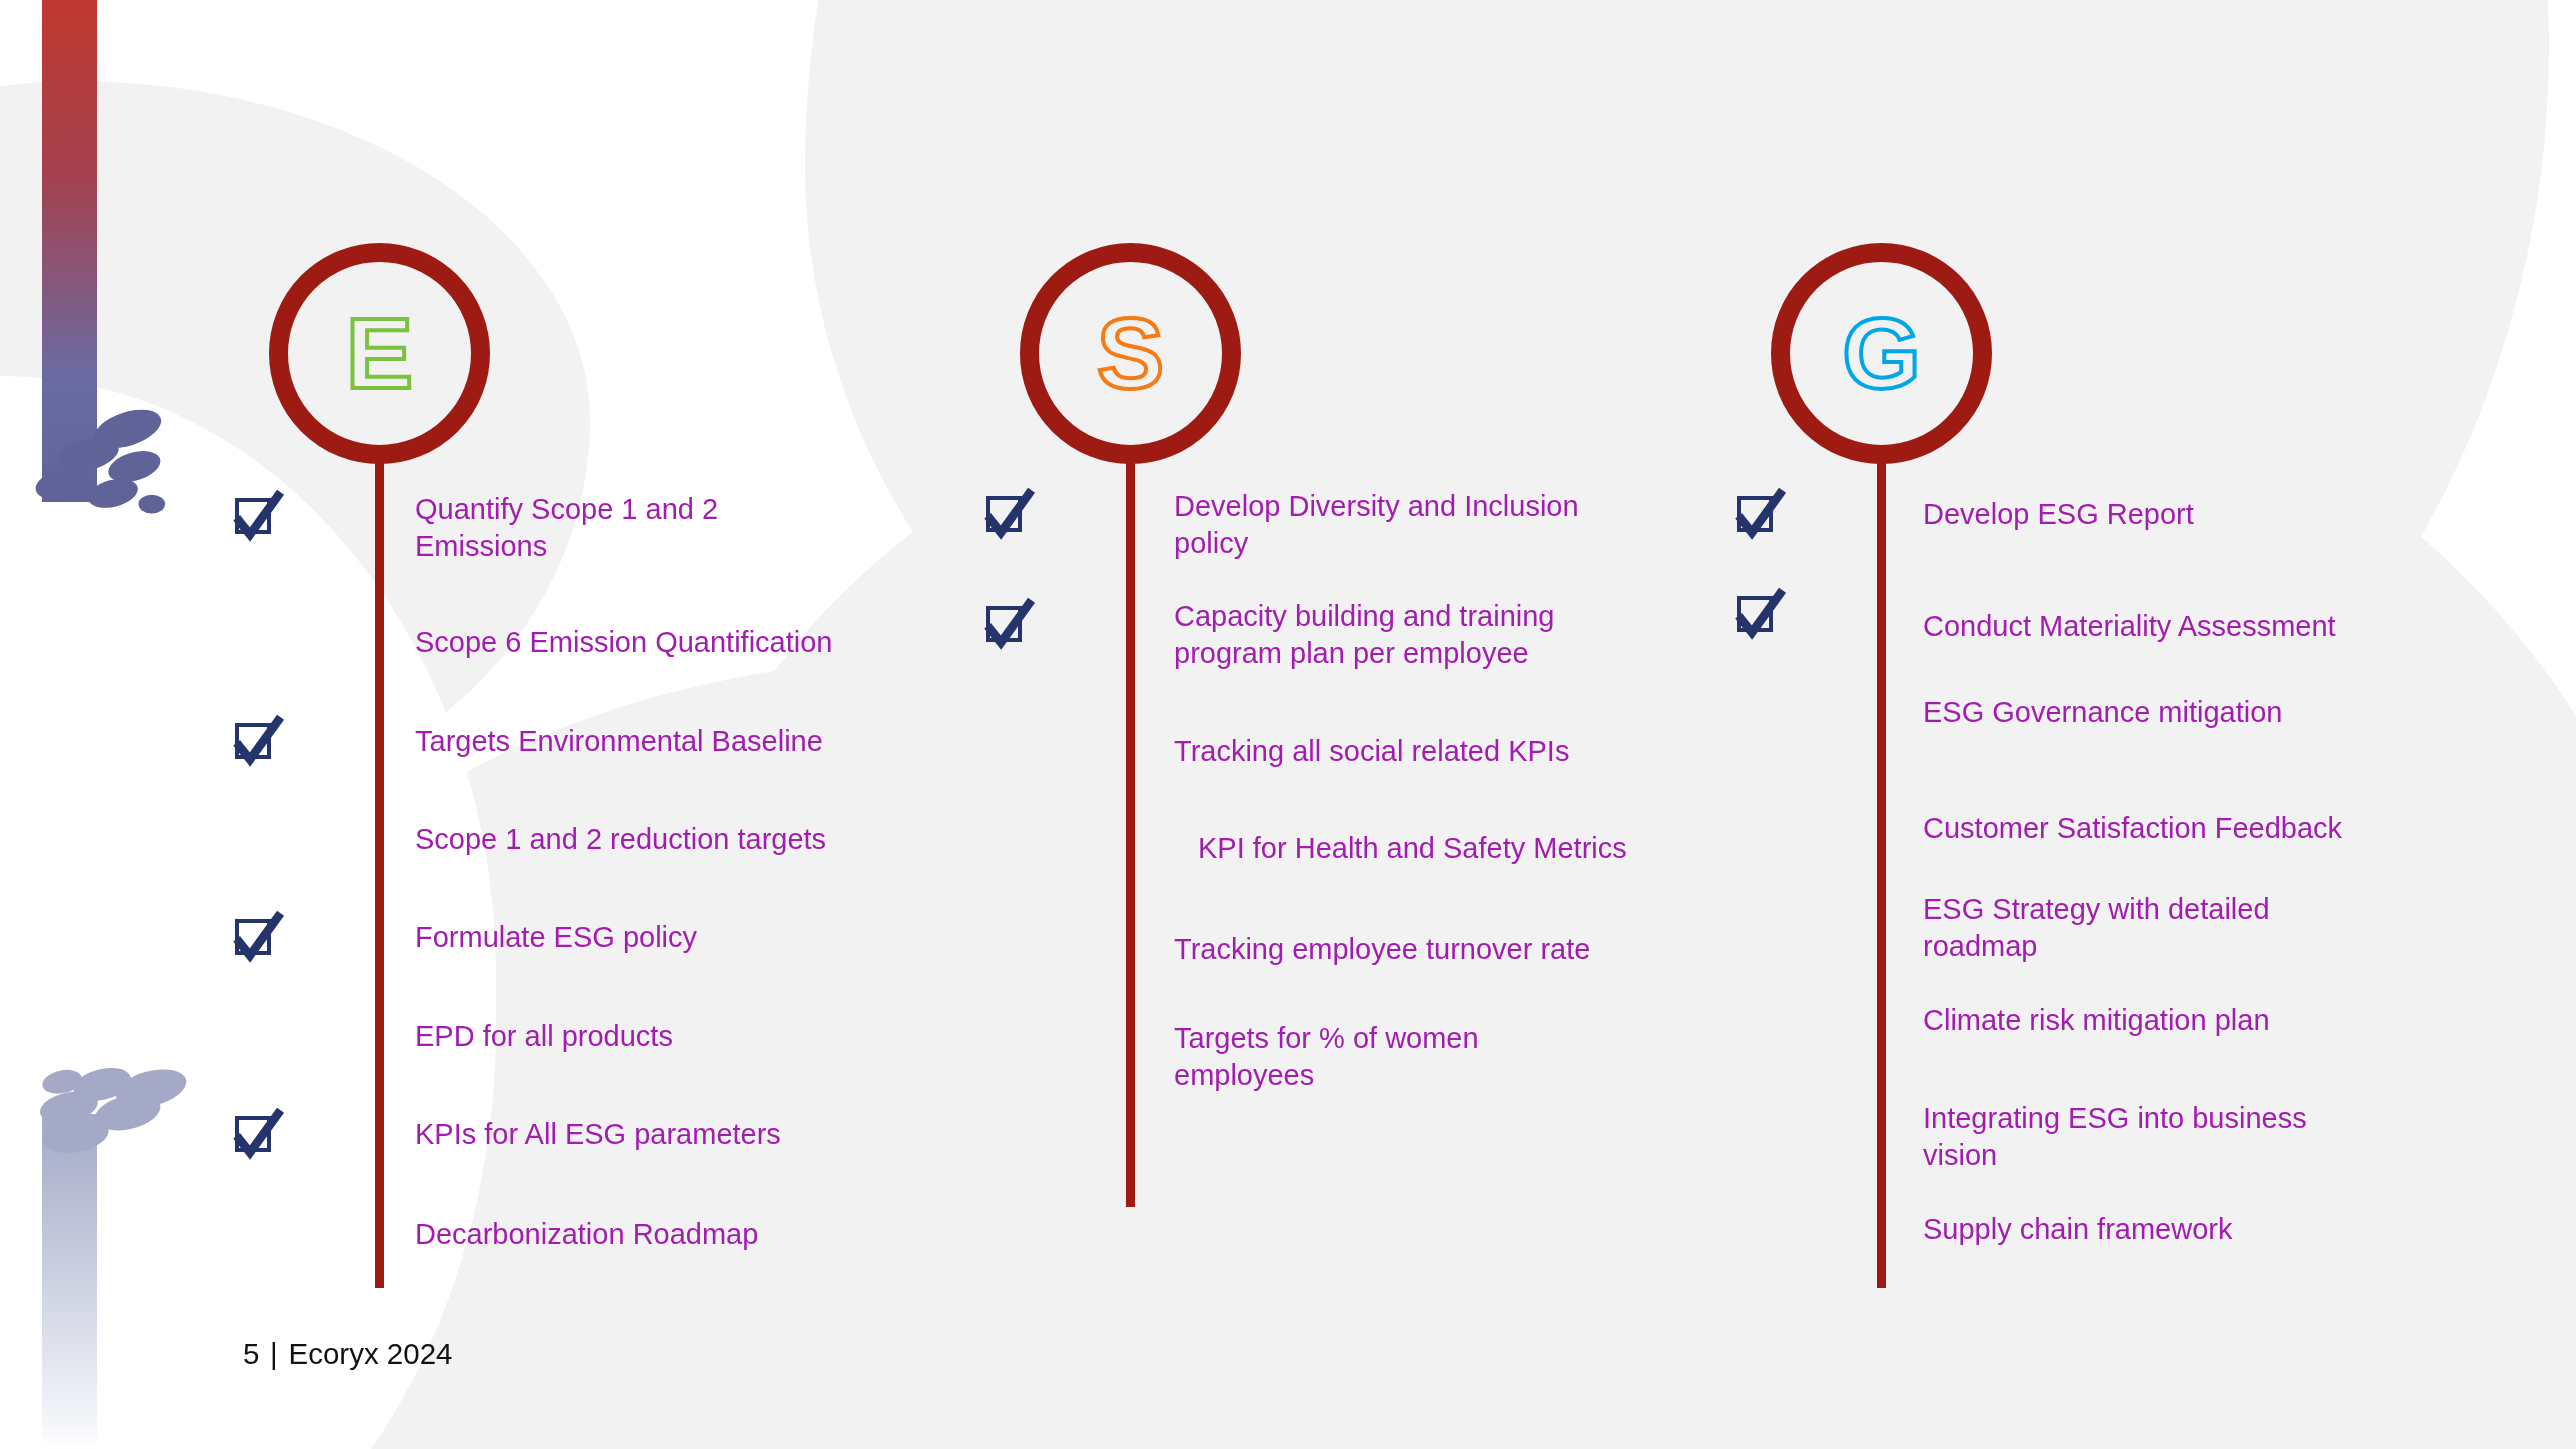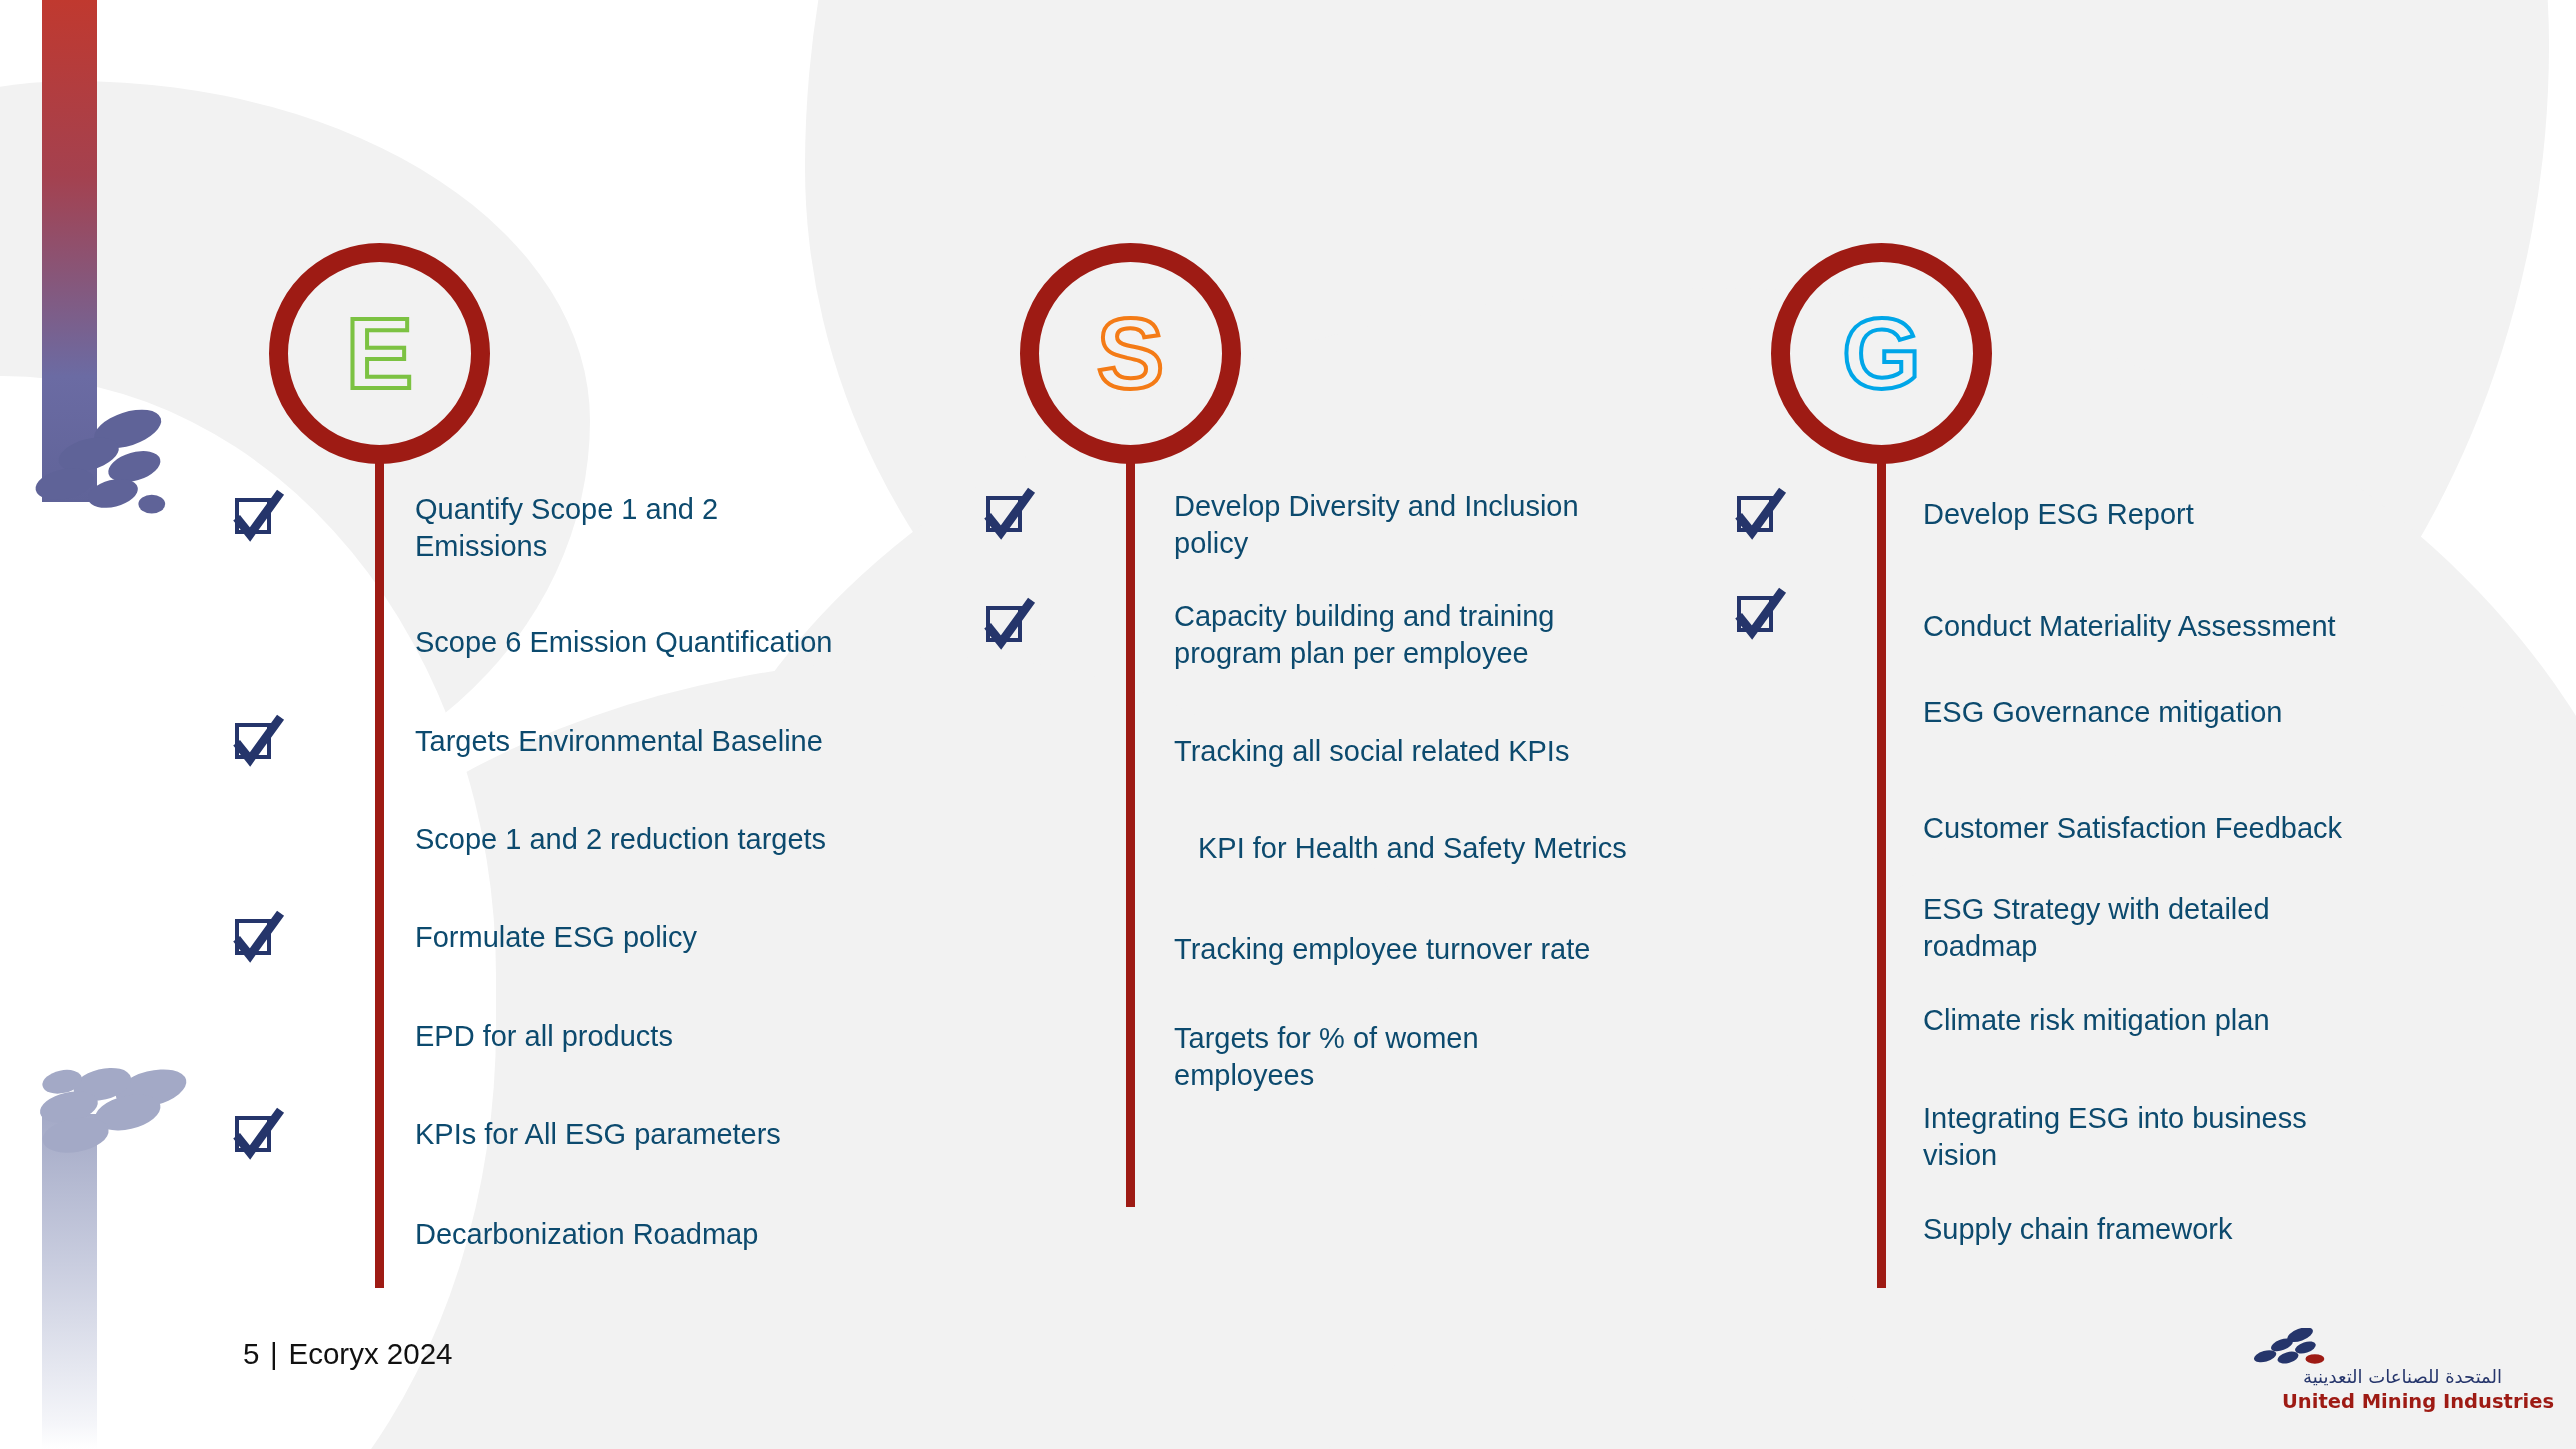--- a/index.html
+++ b/index.html
@@ -105,21 +105,21 @@
   }
   .stem-1 { height: 832px; }
   .stem-2 { height: 751px; }
   .stem-3 { height: 832px; }
 
   .items { position: absolute; left: 0; top: 0; }
 
   .item { position: absolute; }
   .item-label {
     position: absolute; left: 0; top: 0;
-    font-size: 29px; line-height: 1.27; color: #0c4a6e;
+    font-size: 29px; line-height: 1.27; color: #a21caf;
     font-family: "Liberation Sans", sans-serif;
     white-space: pre-line;
   }
   .checkbox {
     position: absolute; width: 36px; height: 36px;
     border: 4.7px solid #25356b;
     background: transparent;
   }
   .checkbox svg { position: absolute; left: -9.4px; top: -13.4px; overflow: visible; }
 
@@ -351,31 +351,15 @@
         <div class="item-label" style="left:186px;top:0;width:537px;">Supply chain framework</div>
       </div>
 
     </div>
   </div>
 
   <div class="footer">
     <span>5</span><span class="sep">|</span><span>Ecoryx 2024</span>
   </div>
 
-  <div class="logo">
-    <div class="logo-mark">
-      <svg width="74" height="39" viewBox="0 0 110 58" xmlns="http://www.w3.org/2000/svg">
-        <g fill="#25356b">
-          <ellipse cx="70" cy="10" rx="20" ry="9" transform="rotate(-20 70 10)"></ellipse>
-          <ellipse cx="43" cy="25" rx="17" ry="8" transform="rotate(-20 43 25)"></ellipse>
-          <ellipse cx="78" cy="29" rx="16" ry="8" transform="rotate(-18 78 29)"></ellipse>
-          <ellipse cx="18" cy="42" rx="17" ry="8" transform="rotate(-15 18 42)"></ellipse>
-          <ellipse cx="52" cy="44" rx="16" ry="8" transform="rotate(-16 52 44)"></ellipse>
-        </g>
-        <ellipse cx="92" cy="46" rx="14" ry="7" fill="#9e1b14"></ellipse>
-      </svg>
-    </div>
-    <div class="logo-ar">المتحدة للصناعات التعدينية</div>
-    <div class="logo-en">United Mining Industries</div>
-  </div>
 
 </div>
 
 
 </body></html>

